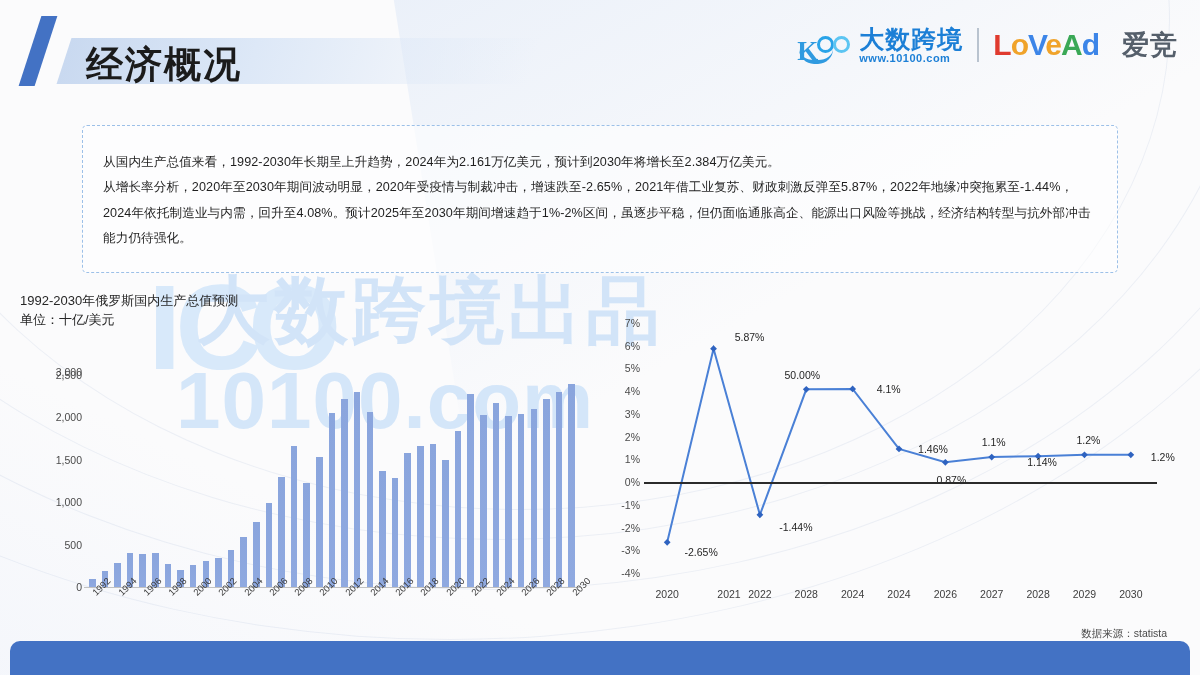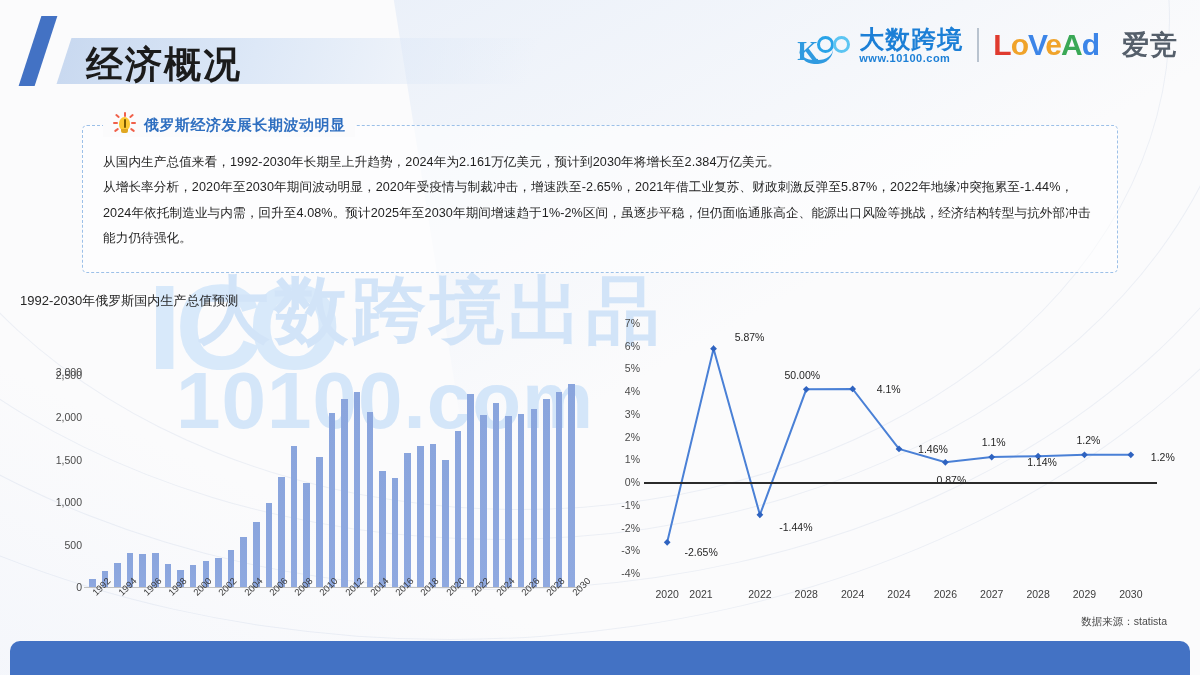--- a/index.html
+++ b/index.html
@@ -162,21 +162,21 @@
   .pt-label {
     position:absolute; font-size:10.5px; color:#1f1f1f;
     transform:translate(-50%,-50%); white-space:nowrap;
   }
   .line-xlabels { position:absolute; left:44px; top:303px; width:510px; height:20px; }
   .line-xlabels div {
     position:absolute; font-size:10.5px; color:#3d3d3d;
     transform:translateX(-50%); white-space:nowrap;
   }
   .src-note {
-    position:absolute; right:18px; top:330px; font-size:10.5px; color:#4a4a4a;
+    position:absolute; right:18px; top:342px; font-size:10.5px; color:#4a4a4a;
   }
 
   
   .bottom-bar {
     position:absolute; left:10px; bottom:0; width:1180px; height:34px; z-index:5;
     background:#4372c4; border-radius:10px 10px 0 0;
   }
 </style>
 </head>
 <body>
@@ -214,44 +214,30 @@
   <div class="logo-div"></div>
   <div class="logo-b">
     <div class="lb-word">
       <span>L</span><span>o</span><span>V</span><span>e</span><span>A</span><span>d</span>
     </div>
     <div class="lb-cn">爱竞</div>
   </div>
 </div>
 
 <div class="callout">
-  <div class="callout-head">
-    <div class="bulb">
-      <div class="ray r1"></div>
-        <div class="ray r2"></div>
-        <div class="ray r3"></div>
-      <div class="ray r4"></div>
-        <div class="ray r5"></div>
-        <div class="ray r6"></div>
-        <div class="ray r7"></div>
-      <div class="bulb-glass"></div>
-        <div class="bulb-fil"></div>
-        <div class="bulb-base"></div>
-    </div>
-    <div class="callout-title">俄罗斯经济发展长期波动明显</div>
-  </div>
   <div class="callout-body">
     <p>从国内生产总值来看，1992-2030年长期呈上升趋势，2024年为2.161万亿美元，预计到2030年将增长至2.384万亿美元。</p>
     <p>从增长率分析，2020年至2030年期间波动明显，2020年受疫情与制裁冲击，增速跌至-2.65%，2021年借工业复苏、财政刺激反弹至5.87%，2022年地缘冲突拖累至-1.44%，2024年依托制造业与内需，回升至4.08%。预计2025年至2030年期间增速趋于1%-2%区间，虽逐步平稳，但仍面临通胀高企、能源出口风险等挑战，经济结构转型与抗外部冲击能力仍待强化。</p>
   </div>
 </div>
 
 <div class="chart" id="bar-chart">
   <div class="chart-title">
     <div>1992-2030年俄罗斯国内生产总值预测</div>
+    <div>单位：十亿/美元</div>
   </div>
   <div class="bar-ylabels" id="bar-ylabels">
       <div style="top: 255px;">0</div>
       <div style="top: 212.5px;">500</div>
       <div style="top: 170px;">1,000</div>
       <div style="top: 127.5px;">1,500</div>
       <div style="top: 85px;">2,000</div>
       <div style="top: 42.5px;">2,500</div>
       <div style="top: 0px; margin-top: 40px;">3,000</div>
     </div>
@@ -359,21 +345,21 @@
       <div class="pt-label" style="left: 289px; top: 125.909px;">1.46%</div>
       <div class="pt-label" style="left: 307.364px; top: 157.318px;">0.87%</div>
       <div class="pt-label" style="left: 349.727px; top: 119.091px;">1.1%</div>
       <div class="pt-label" style="left: 398.091px; top: 118.182px; margin-top: 21px;">1.14%</div>
       <div class="pt-label" style="left: 444.455px; top: 116.818px;">1.2%</div>
       <div class="pt-label" style="left: 518.818px; top: 133.818px;">1.2%</div>
     </div>
   <div class="line-zero" id="line-zero" style="top: 197.091px;"></div>
   <div class="line-xlabels" id="line-xlabels">
       <div style="left: 23.1818px;">2020</div>
-      <div style="left: 57px;">2021</div>
+      <div style="left: 85px;">2021</div>
       <div style="left: 115.909px;">2022</div>
       <div style="left: 162.273px;">2028</div>
       <div style="left: 208.636px;">2024</div>
       <div style="left: 255px;">2024</div>
       <div style="left: 301.364px;">2026</div>
       <div style="left: 347.727px;">2027</div>
       <div style="left: 394.091px;">2028</div>
       <div style="left: 440.455px;">2029</div>
       <div style="left: 486.818px;">2030</div>
     </div>

